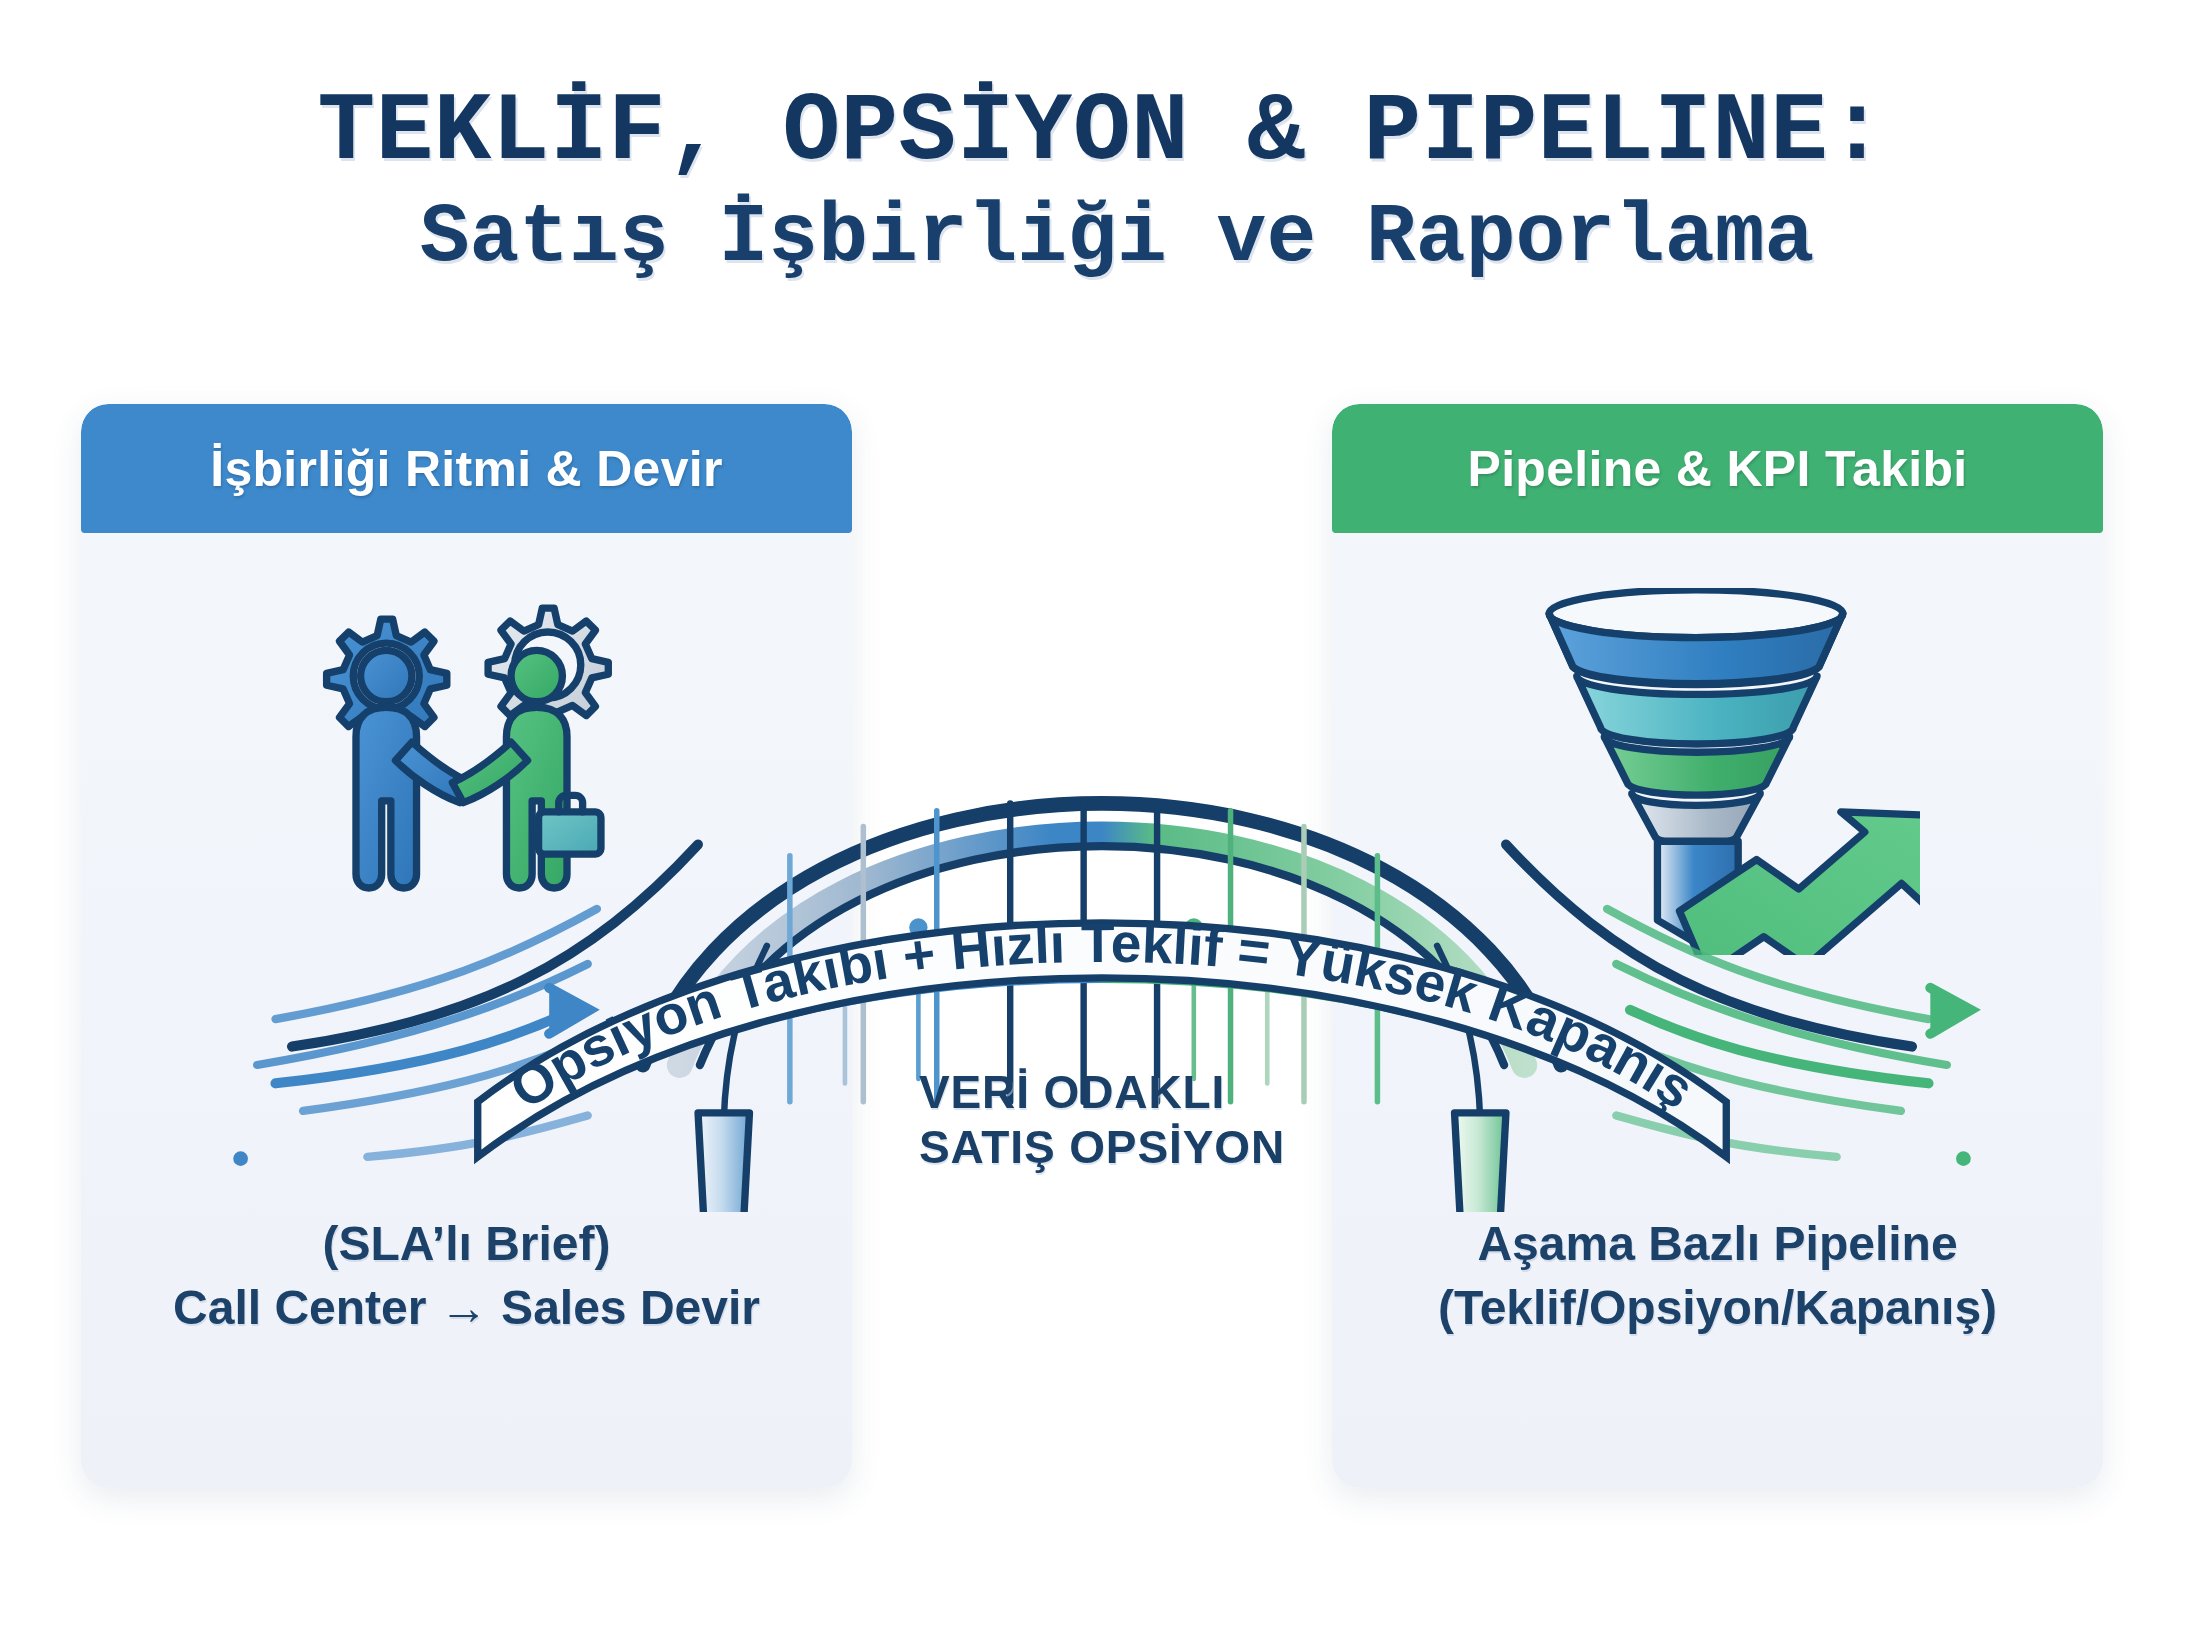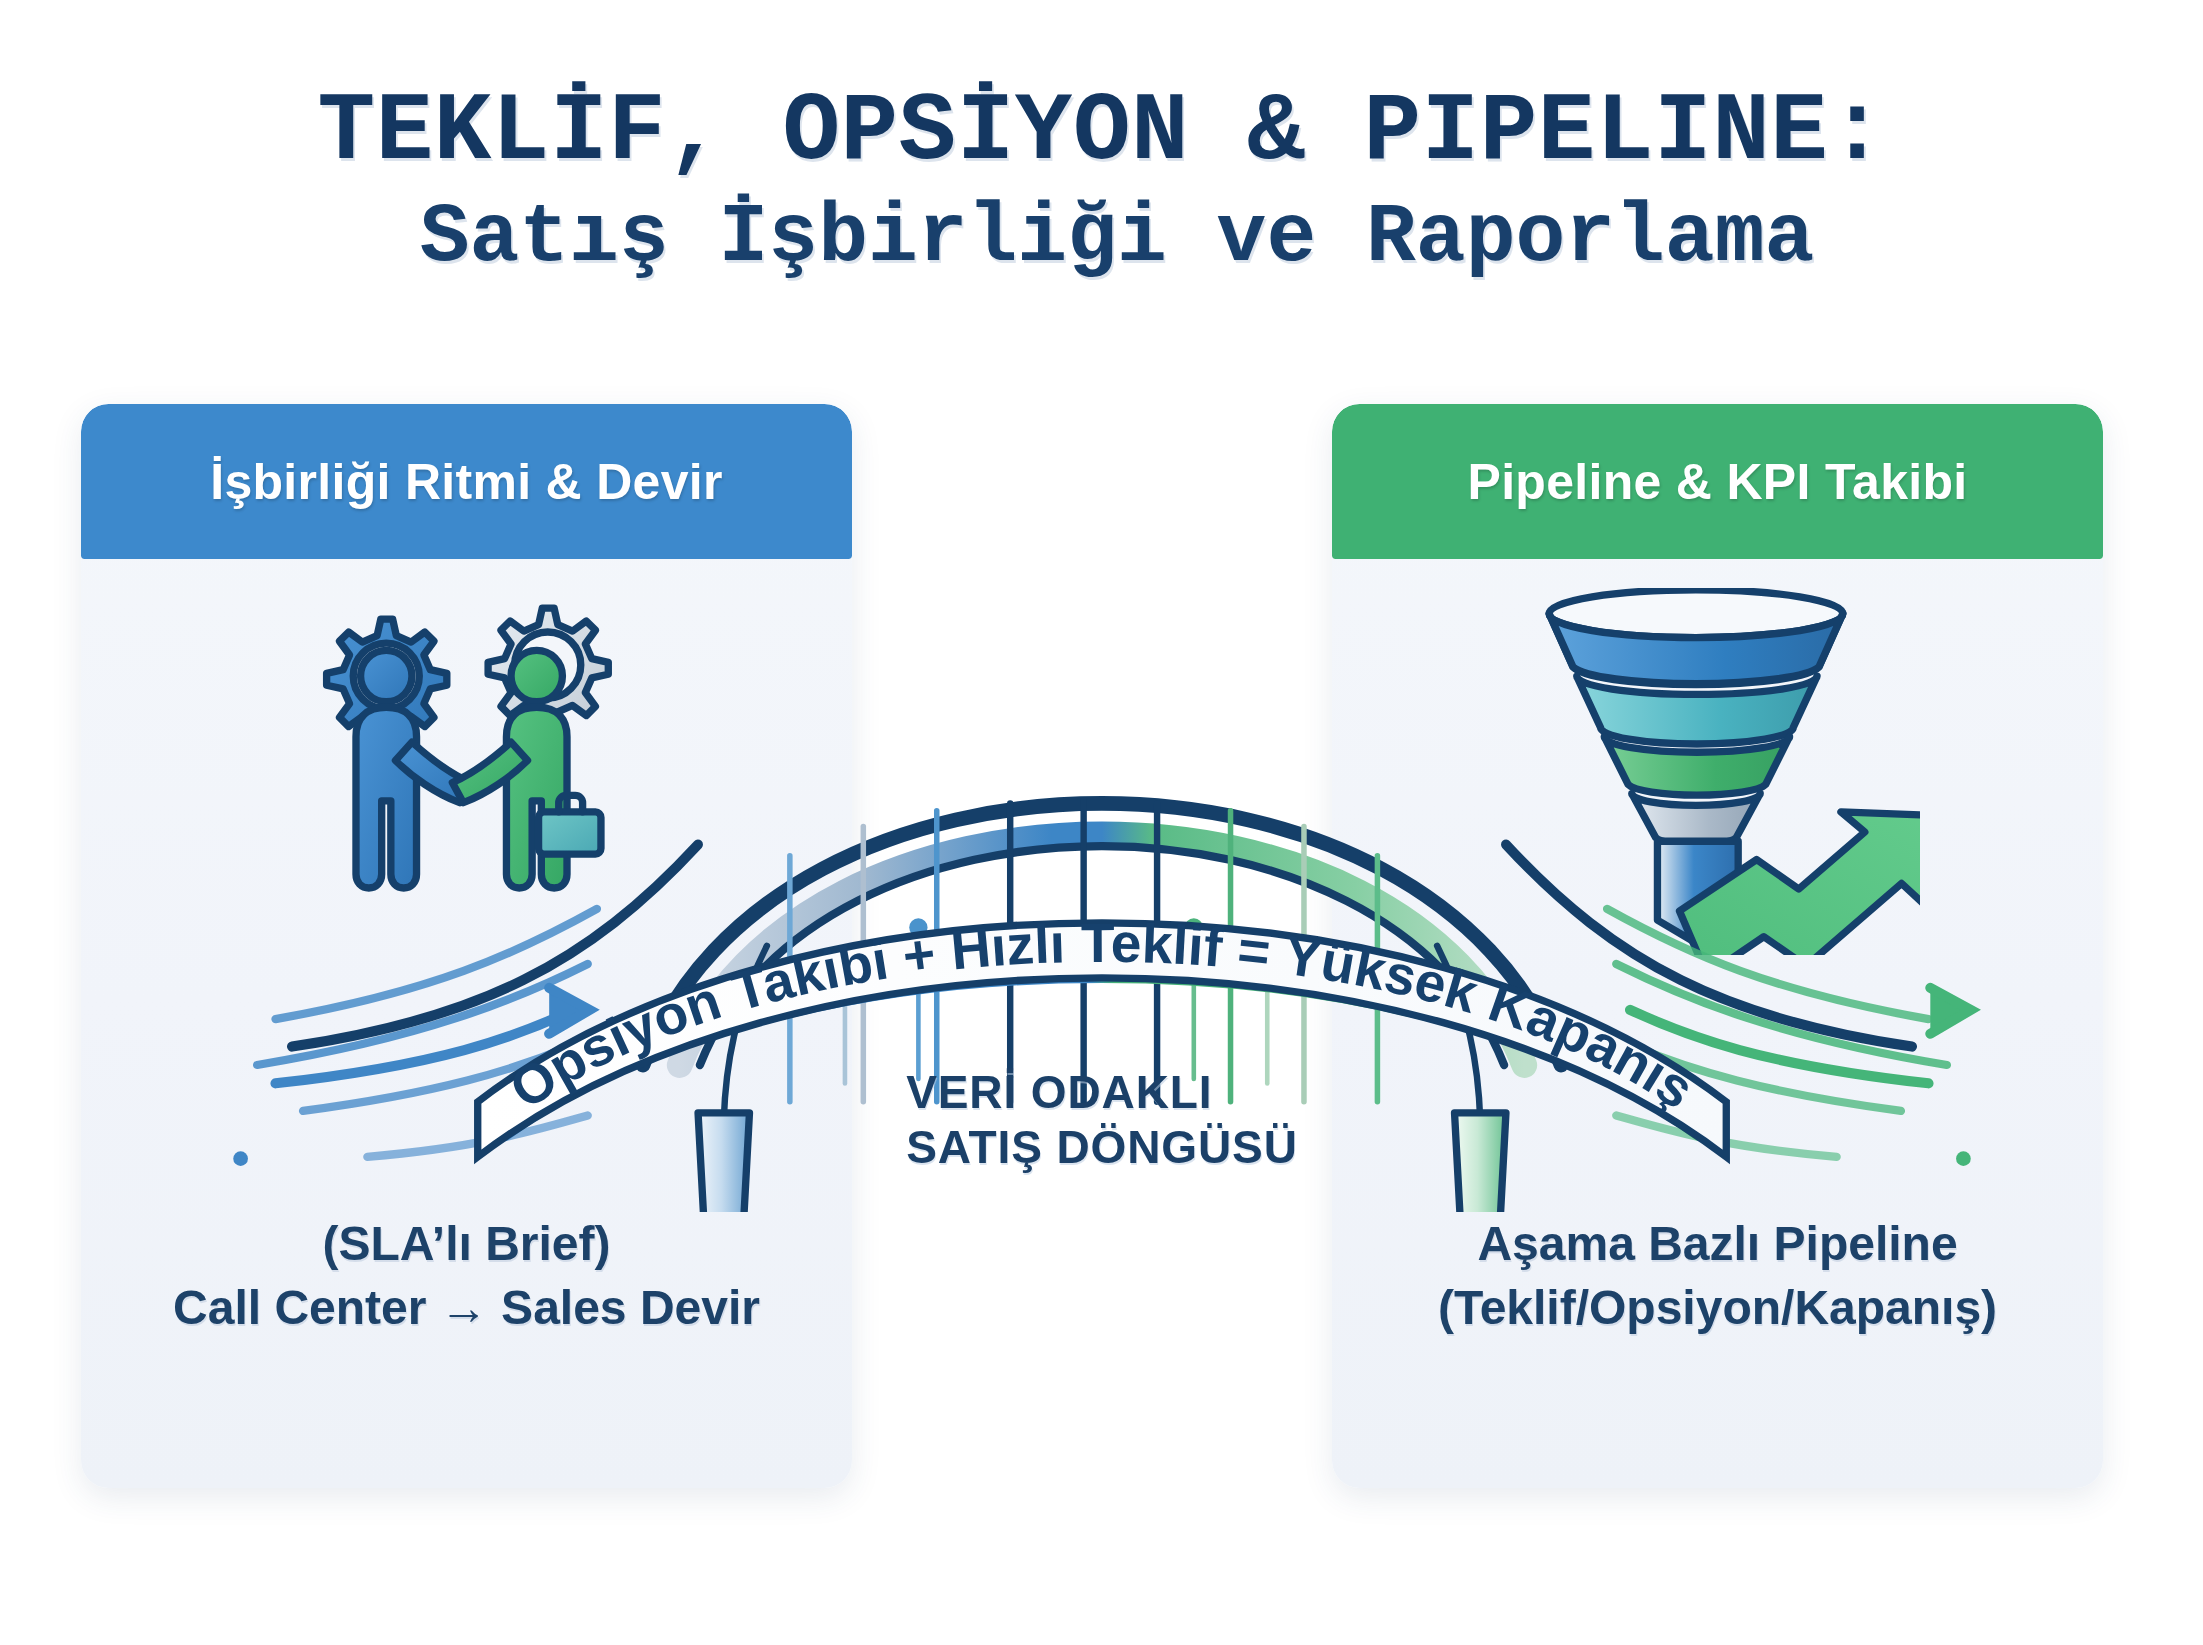--- a/index.html
+++ b/index.html
@@ -43,21 +43,21 @@
     top:404px;
     width:771px;height:1084px;
     background:linear-gradient(180deg,#f4f7fb 0%,#f1f4fa 55%,#eef2f8 100%);
     border-radius:27.5px;
     box-shadow:0 9.2px 31px rgba(40,70,110,.10);
     overflow:hidden;
   }
   .card-left{left:81px;}
   .card-right{left:1332px;}
   .card-header{
-    position:absolute;left:0;top:0;width:100%;height:155px;
+    position:absolute;left:0;top:0;width:100%;height:129px;
     border-radius:27.5px 27.5px 3.7px 3.7px;
     display:flex;align-items:center;justify-content:center;
     color:#ffffff;
     font-size:50px;font-weight:bold;
     letter-spacing:0.3px;
     text-shadow:0.9px 1.8px 2.8px rgba(0,0,0,.18);
   }
   .hdr-blue{background:#3d89cc;}
   .hdr-green{background:#3fb173;}
 
@@ -329,17 +329,17 @@
       <rect x="748" y="798" width="80" height="40" rx="6" fill="url(#pillarBlue)"></rect>
       <rect x="720" y="838" width="136" height="20" rx="8" fill="#dde8f2"></rect>
       <path d="M1584 612 l56 0 -10 186 -36 0z" fill="url(#pillarGreen)"></path>
       <rect x="1572" y="798" width="80" height="40" rx="6" fill="url(#pillarGreen)"></rect>
       <rect x="1544" y="838" width="136" height="20" rx="8" fill="#deefe5"></rect>
     </g>
   </svg>
 
   <div class="center-caption">
     <div>VERİ ODAKLI</div>
-    <div>SATIŞ DÖNGÜSÜ</div>
+    <div>SATIŞ OPSİYON</div>
   </div>
 
 </div>
 
 
 </body></html>

